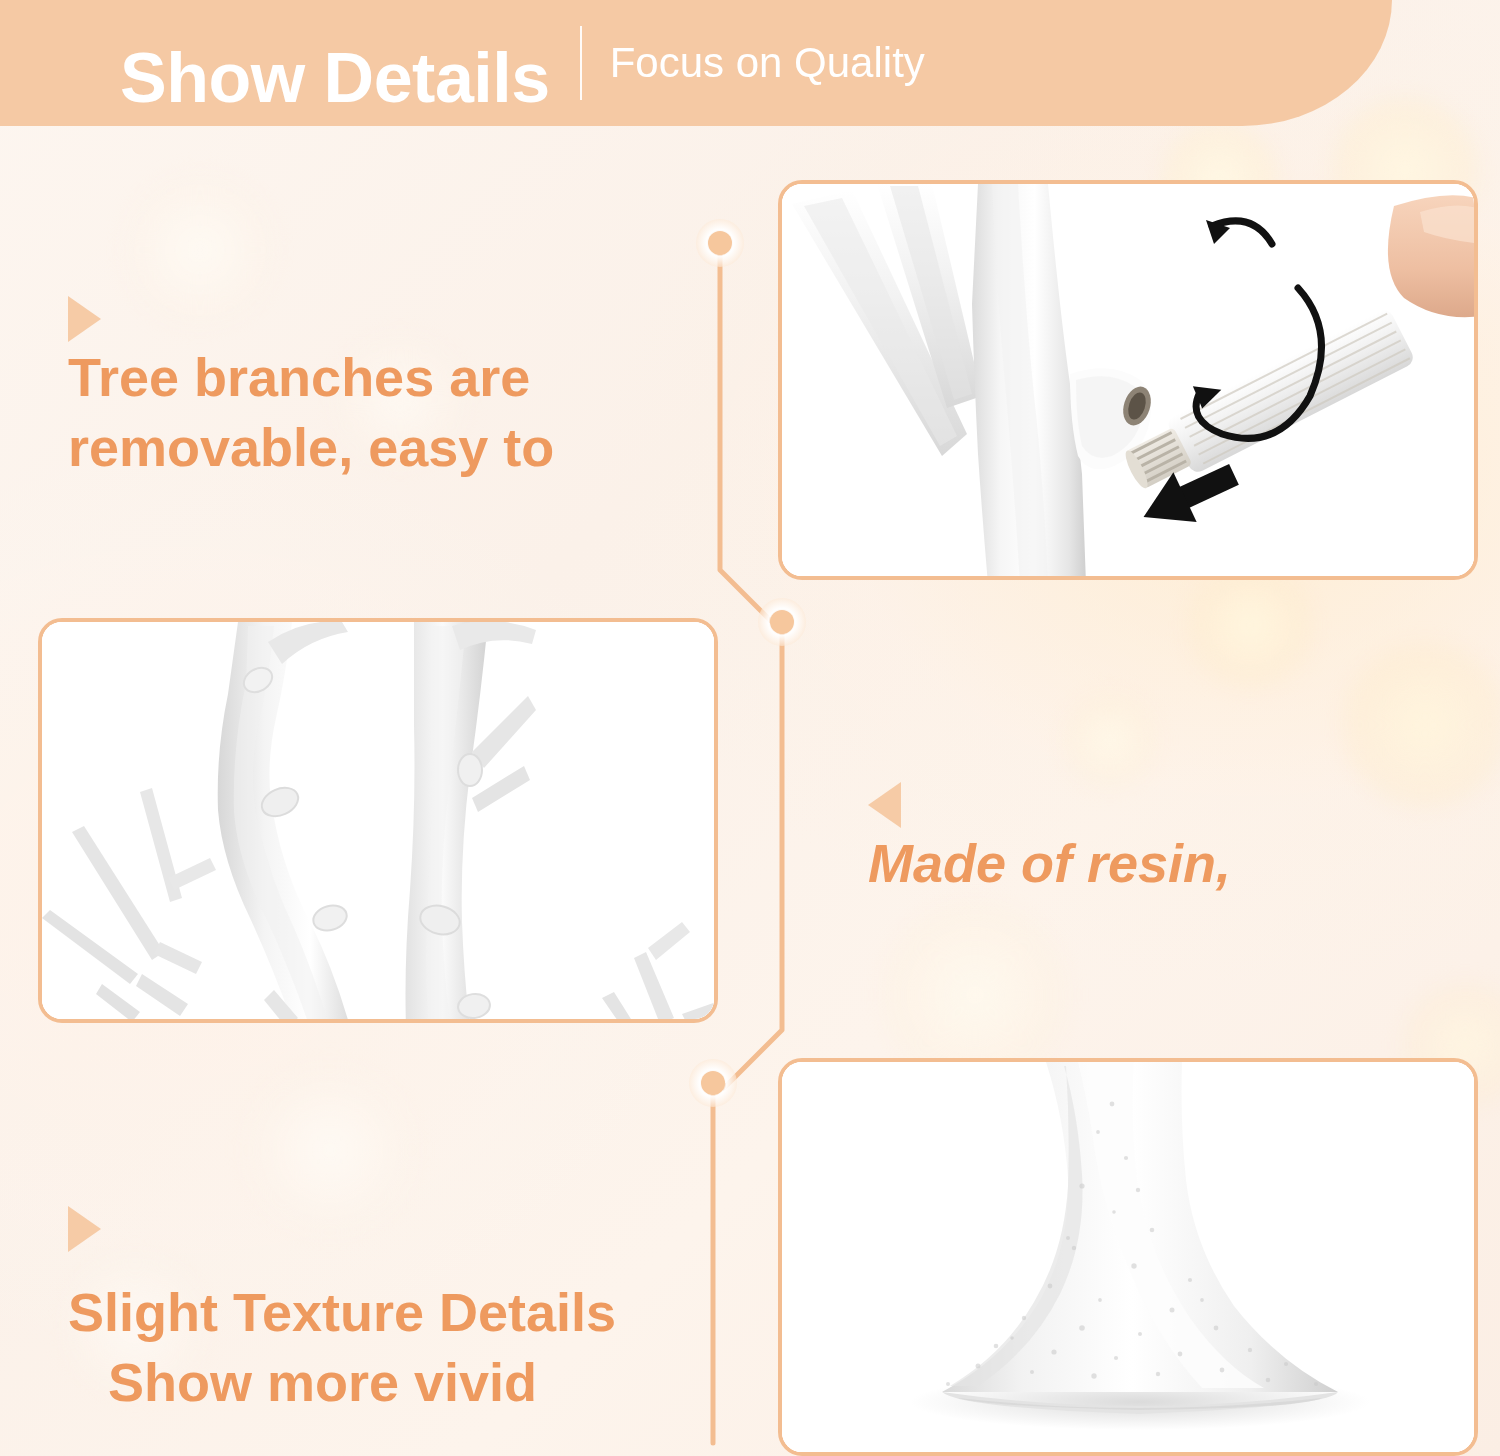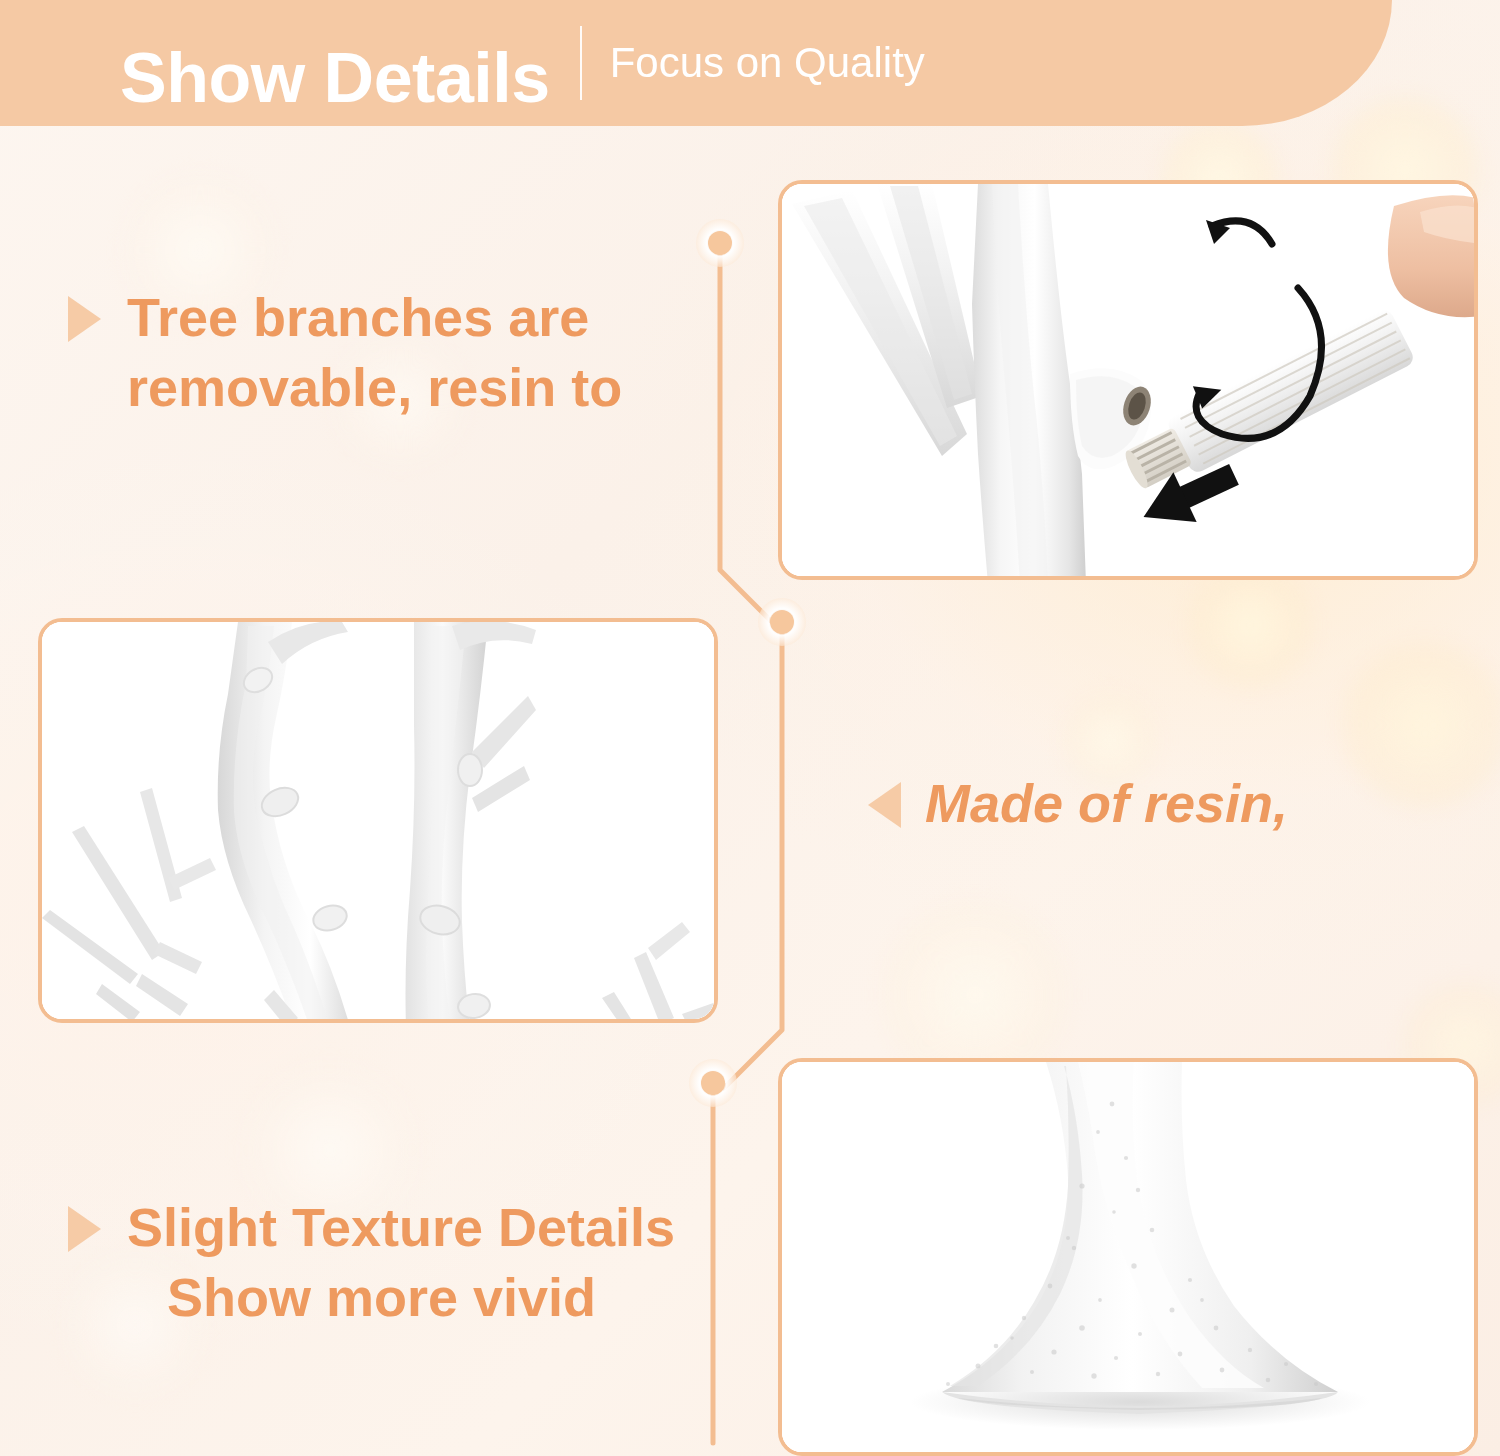--- a/index.html
+++ b/index.html
@@ -88,21 +88,21 @@
     position:absolute;
     background:#ffffff;
     border:4px solid #f3bd91;
     border-radius:24px;
     overflow:hidden;
     z-index:5;
   }
   .panel-inner { position:absolute; inset:0; overflow:hidden; background:#fff; }
 
   
-  .callout { position:absolute; z-index:7; display:flex; align-items:flex-start; }
+  .callout { position:absolute; z-index:7; display:flex; align-items:flex-start;flex-direction:column; }
   .callout-text {
     color:#ee9a5f;
     font-size:54px;
     font-weight:bold;
     line-height:1.30;
   }
   .callout-text .ln { display:block; white-space:nowrap; }
   .tri {
     flex:none;
     width:0; height:0;
@@ -388,32 +388,32 @@
             <circle cx="534" cy="322" r="2.1"></circle>
         </g>
       </svg>
     </div>
   </div>
 
   <div class="callout" style="left:68px;top:282px;">
     <div class="tri tri-right"></div>
     <div class="callout-text">
       <span class="ln">Tree branches are</span>
-      <span class="ln">removable, resin to</span>
+      <span class="ln">removable, easy to</span>
     </div>
   </div>
 
   <div class="callout" style="left:868px;top:768px;font-style:italic;">
     <div class="tri tri-left"></div>
     <div class="callout-text">
       <span class="ln">Made of resin,</span>
     </div>
   </div>
 
-  <div class="callout" style="left:68px;top:1192px;">
+  <div class="callout" style="left:68px;top:1192px;gap:25px;">
     <div class="tri tri-right"></div>
     <div class="callout-text">
       <span class="ln">Slight Texture Details</span>
       <span class="ln indent-1">Show more vivid</span>
     </div>
   </div>
 
 </div>
 
 </body></html>

